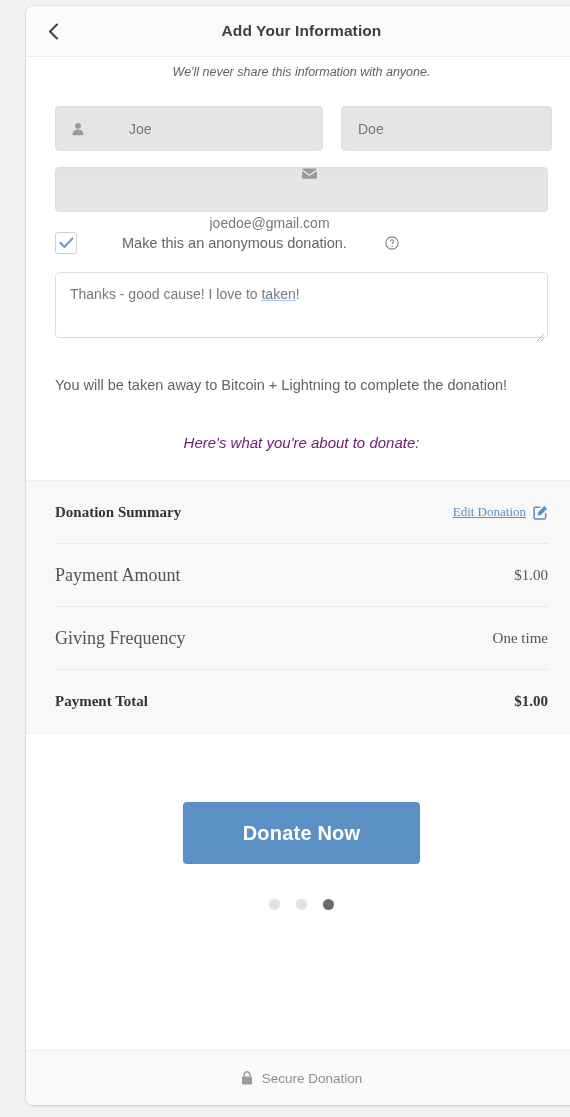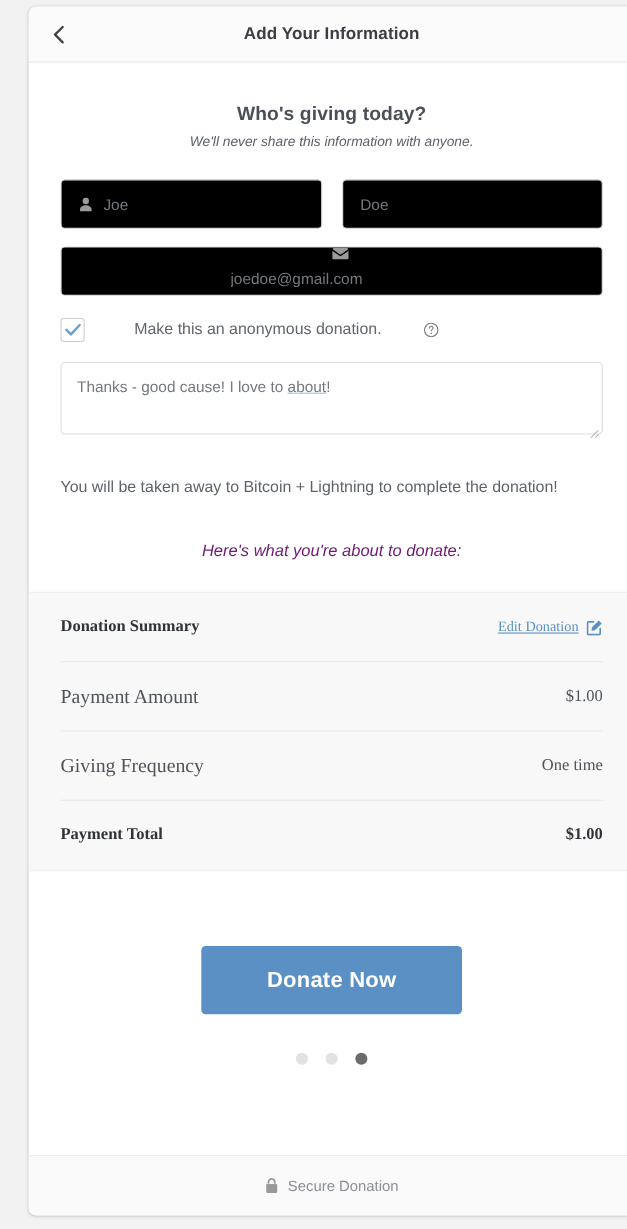--- a/index.html
+++ b/index.html
@@ -79,24 +79,25 @@
     display: flex;
     gap: 18px;
     margin-top: 27px;
   }
   .field {
     position: relative;
     flex: 1 1 0;
     height: 45px;
     border: 1px solid #dedede;
     border-radius: 4px;
-    background: #000000;
+    background: #e5e5e5;
     display: flex;
     align-items: center;
     box-shadow: inset 0 1px 1px rgba(0,0,0,0.02);
+    gap: 35px;
   }
   .field.full { width: 100%; margin-top: 16px; flex-direction: column; }
   .field .ficon {
     flex: 0 0 auto;
     margin-left: 15px;
     display: flex; align-items: center;
     color: #9b9b9b;
   }
   .field input {
     flex: 1 1 auto;
@@ -280,21 +281,20 @@
           <path d="M9 1.5L2 8.5L9 15.5" stroke="#3f4348" stroke-width="2.1" stroke-linecap="round" stroke-linejoin="round"></path>
         </svg>
       </span>
     </button>
     <div class="header-title">Add Your Information</div>
   </div>
 
   <div class="body">
 
     <div class="pad">
-      <div class="lead-title">Who's giving today?</div>
       <div class="lead-sub">We'll never share this information with anyone.</div>
 
       <div class="row-fields">
         <div class="field">
           <span class="ficon">
             <svg width="14" height="14" viewBox="0 0 16 16" fill="currentColor" aria-hidden="true">
               <circle cx="8" cy="4.3" r="3.3"></circle>
               <path d="M8 8.6c-3.3 0-6 1.9-6 4.2V15h12v-2.2c0-2.3-2.7-4.2-6-4.2z"></path>
             </svg>
           </span>
@@ -326,21 +326,21 @@
           <svg width="14" height="14" viewBox="0 0 16 16" fill="none" aria-hidden="true">
             <circle cx="8" cy="8" r="7" stroke="currentColor" stroke-width="1.2"></circle>
             <path d="M6.1 6.1c0-1.1 0.9-1.9 1.9-1.9s1.9 0.8 1.9 1.8c0 1.4-1.8 1.4-1.8 2.9" stroke="currentColor" stroke-width="1.2" stroke-linecap="round"></path>
             <circle cx="8.1" cy="11.6" r="0.85" fill="currentColor"></circle>
           </svg>
         </span>
       </div>
 
       <div class="textarea-wrap">
         <textarea style=""></textarea>
-        <div class="ta-display"><span>Thanks - good cause! I love to </span><span class="spell">about</span><span>!</span></div>
+        <div class="ta-display"><span>Thanks - good cause! I love to </span><span class="spell">taken</span><span>!</span></div>
         <span class="grip">
           <svg width="12" height="12" viewBox="0 0 12 12" fill="none" aria-hidden="true">
             <path d="M11 4L4 11M11 8L8 11" stroke="currentColor" stroke-width="1"></path>
           </svg>
         </span>
       </div>
 
       <div class="info-note">You will be taken away to Bitcoin + Lightning to complete the donation!</div>
 
       <div class="about-line">Here's what you're about to donate:</div>

